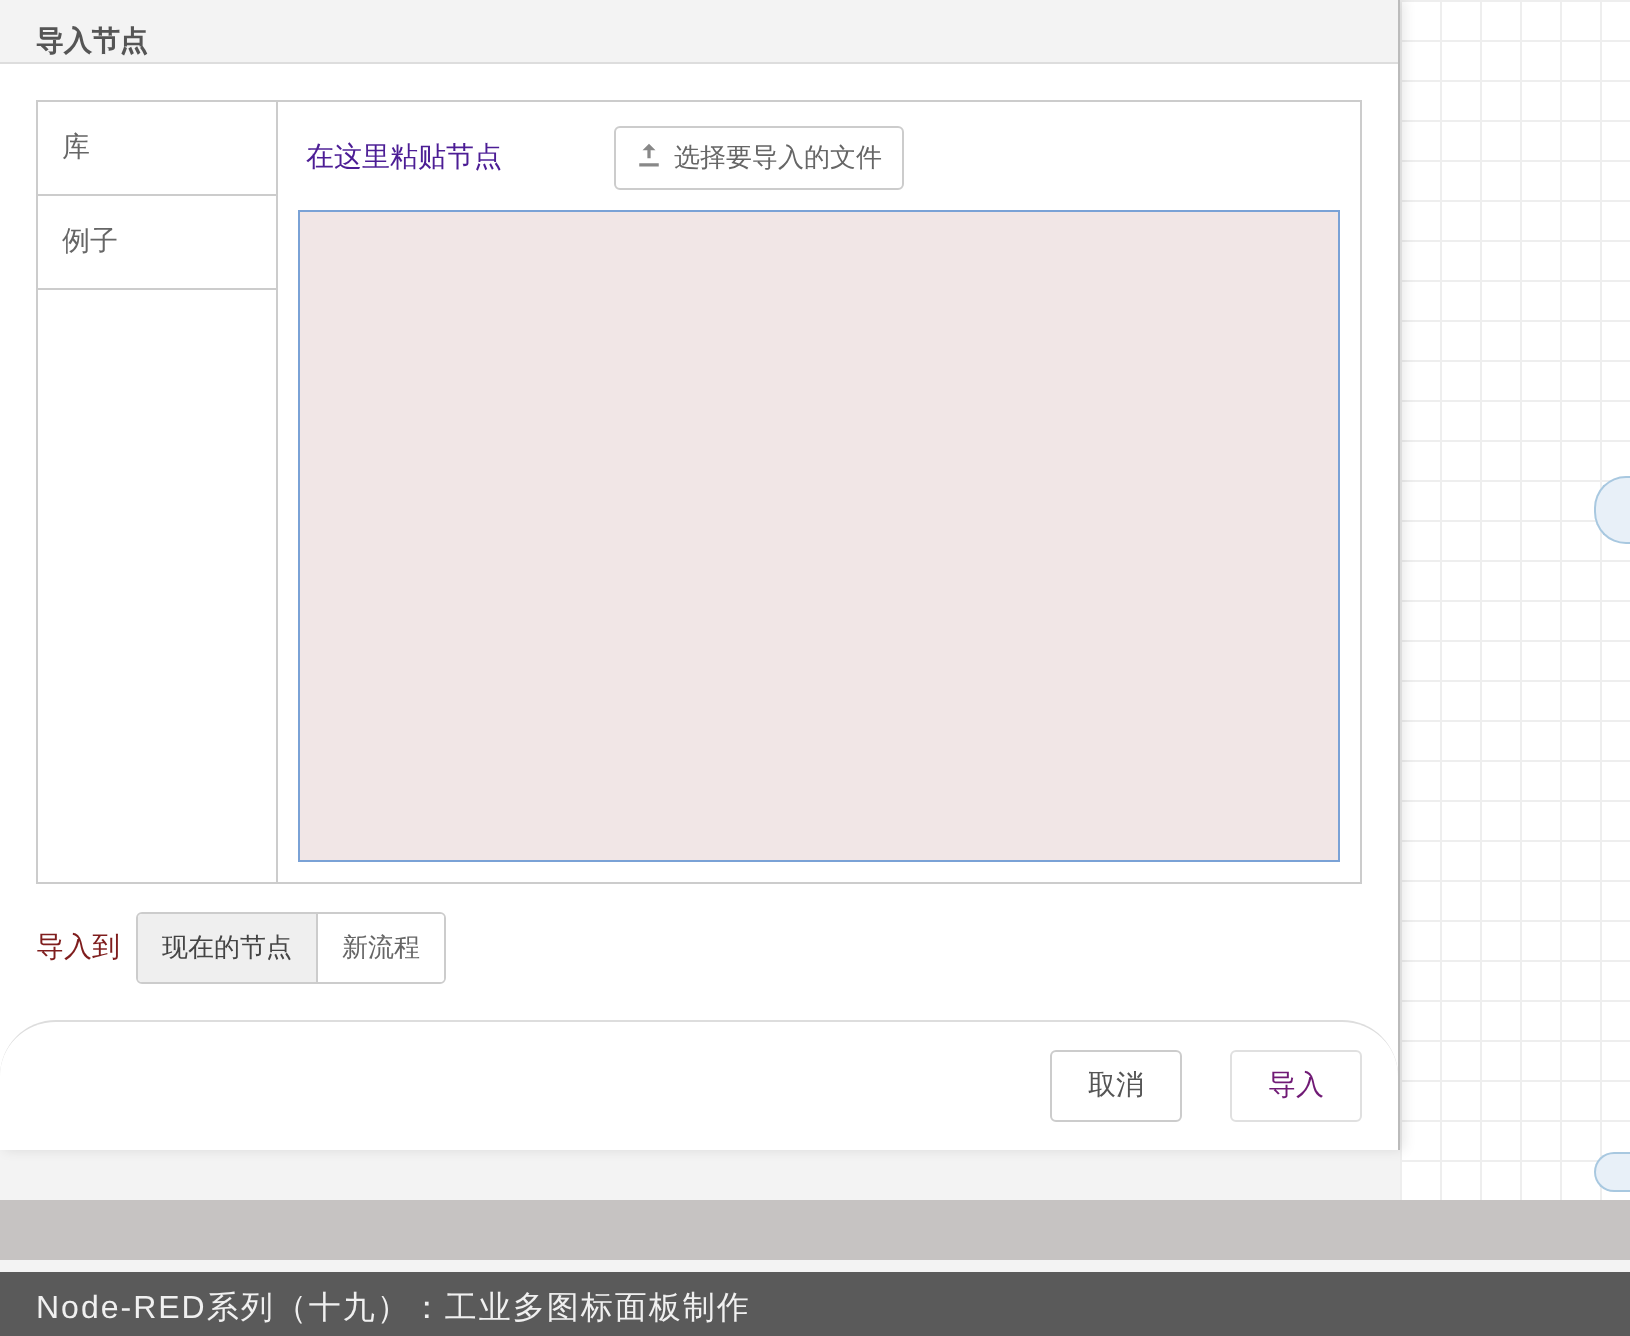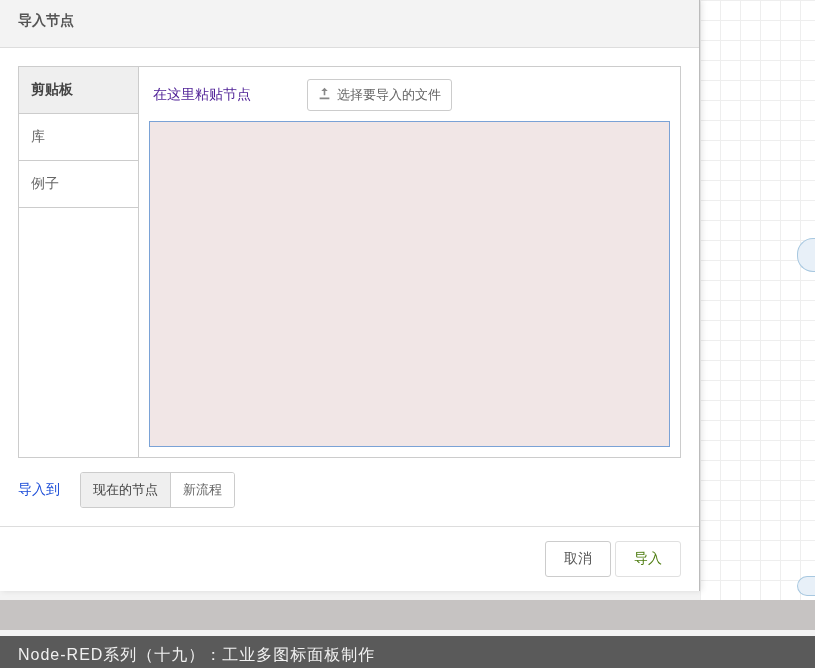--- a/index.html
+++ b/index.html
@@ -64,21 +64,21 @@
       position: absolute;
       left: 0;
       top: 0;
       width: 700px;
       background: #fff;
       border-right: 1px solid #bbb;
       box-shadow: 2px 0 6px rgba(0,0,0,0.1);
     }
 
     .dialog-header {
-      height: 48px;
+      height: 32px;
       line-height: 40px;
       padding: 0 18px;
       background: #f3f3f3;
       border-bottom: 1px solid #ddd;
       color: #555;
       font-weight: bold;
       font-size: 14px;
     }
 
     .dialog-body {
@@ -158,22 +158,22 @@
       color: #333;
     }
 
     .import-dest {
       display: flex;
       align-items: center;
       gap: 0;
       margin-top: 14px;
     }
     .import-dest-label {
-      color: #1d4ed8;
-      margin-right: 20px;
+      color: #7f1d1d;
+      margin-right: 8px;
     }
     .toggle-group {
       display: inline-flex;
       border: 1px solid #ccc;
       border-radius: 3px;
       overflow: hidden;
     }
     .toggle-btn {
       padding: 8px 12px;
       background: #fff;
@@ -186,34 +186,35 @@
     .toggle-btn.active {
       background: #efefef;
       color: #444;
     }
 
     .dialog-footer {
       border-top: 1px solid #ddd;
       padding: 14px 18px;
       display: flex;
       justify-content: flex-end;
-      gap: 4px;
-      background: #fff;
+      gap: 24px;
+      background: #fff;
+      border-radius: 28px;
     }
     .btn {
       padding: 8px 18px;
       border: 1px solid #ccc;
       border-radius: 3px;
       background: #fff;
       color: #555;
       cursor: pointer;
       font-size: 14px;
     }
     .btn.disabled {
-      color: #4d7c0f;
+      color: #701a75;
       border-color: #e0e0e0;
       cursor: not-allowed;
     }
 
     
     .caption {
       position: absolute;
       left: 0; right: 0;
       bottom: 0;
       height: 32px;
@@ -234,21 +235,20 @@
 <div class="bg-nodehint2"></div>
 <div class="bg-bottom"></div>
 
 <div class="dialog">
   <div class="dialog-header">导入节点</div>
 
   <div class="dialog-body">
     <div class="import-box">
 
       <div class="import-sidebar">
-        <div class="tab active">剪贴板</div>
         <div class="tab">库</div>
         <div class="tab">例子</div>
         <div class="after"></div>
       </div>
 
       <div class="import-main">
         <div class="import-toolbar">
           <span class="hint-text">在这里粘贴节点</span>
           <button class="file-btn">
             <span>

